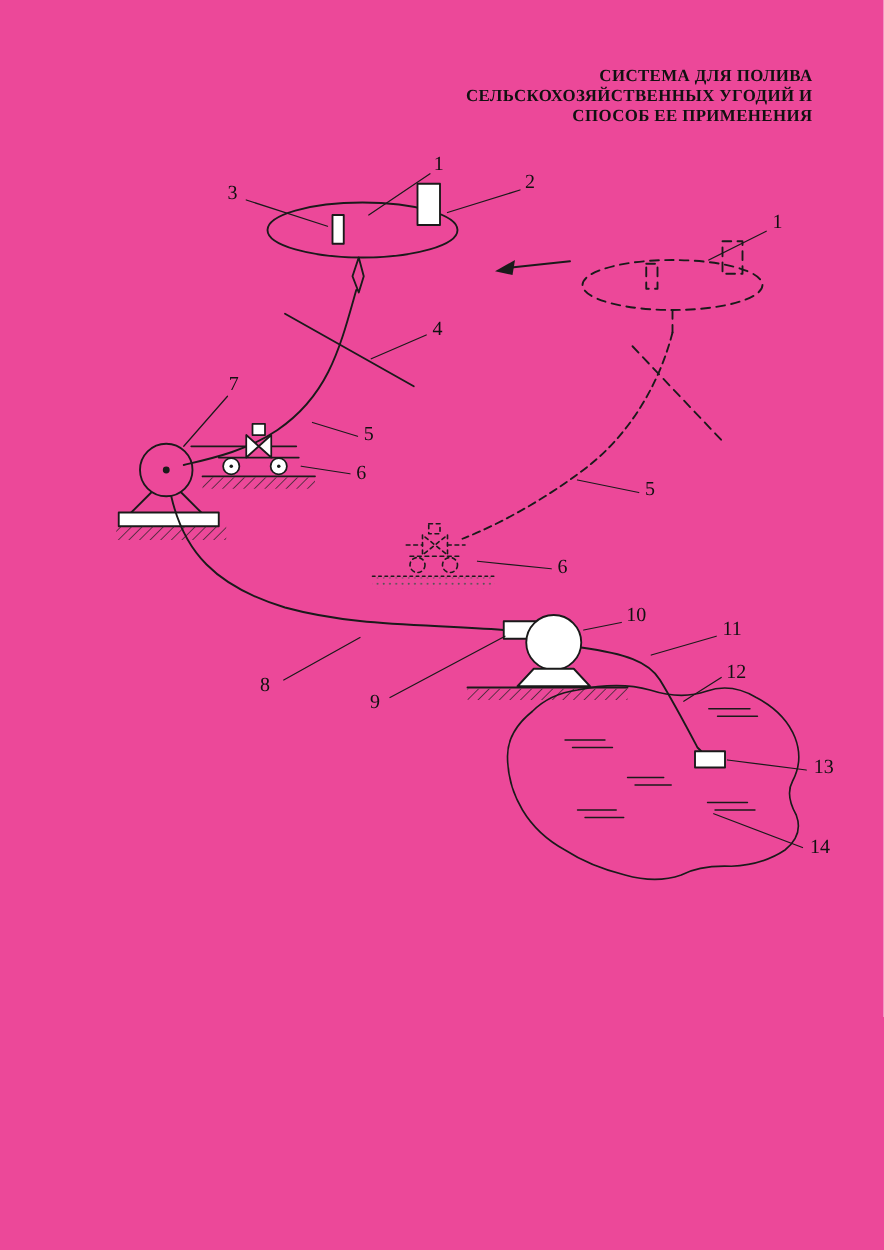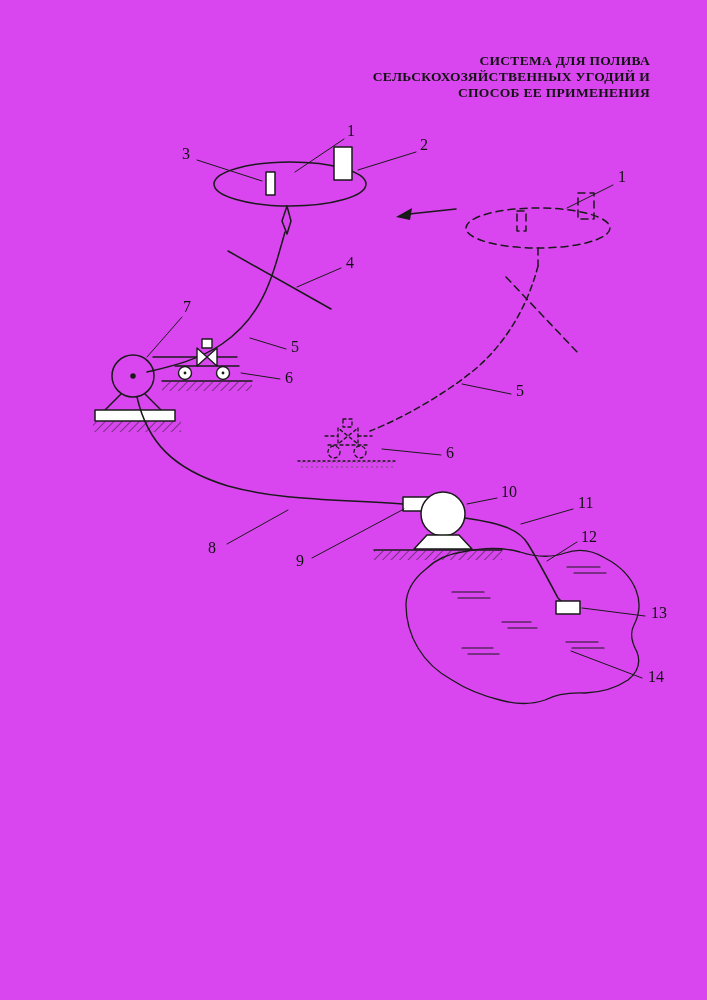--- a/index.html
+++ b/index.html
@@ -1,16 +1,16 @@
 <!DOCTYPE html>
 <html><head>
 <meta charset="utf-8">
 <style>
   html,body{margin:0;padding:0;background:#ffffff;}
-  .page{position:relative;width:707px;height:1000px;background:#d946ef;overflow:hidden;
+  .page{position:relative;width:707px;height:1000px;background:#ec4899;overflow:hidden;
         font-family:"Liberation Serif",serif;}
   svg{position:absolute;top:0;left:0;display:block;}
   .title-text{font-family:"Liberation Serif",serif;font-size:13.5px;font-weight:bold;
               fill:#111;letter-spacing:.3px;}
   .lbl{font-family:"Liberation Serif",serif;font-size:16px;fill:#111;}
 </style>
 </head>
 <body>
 
 <div class="page">

